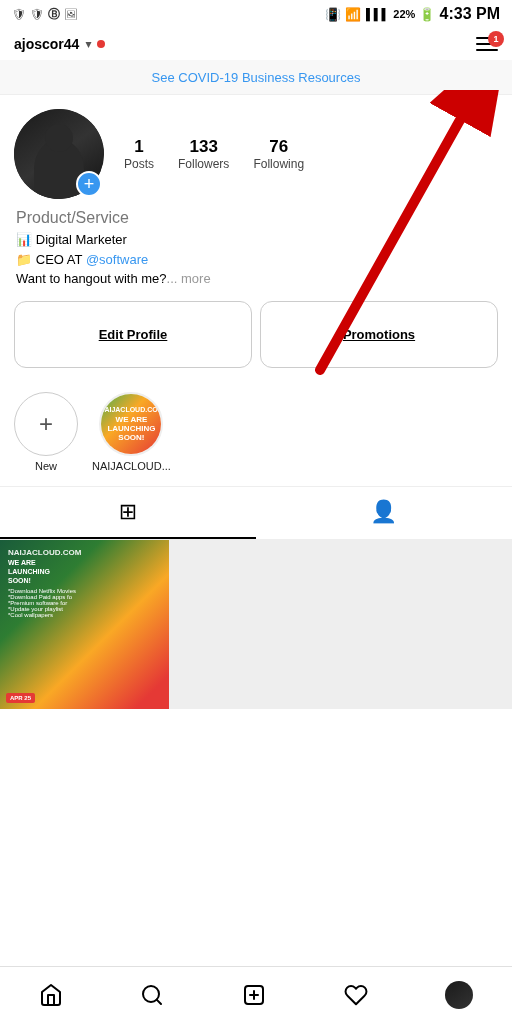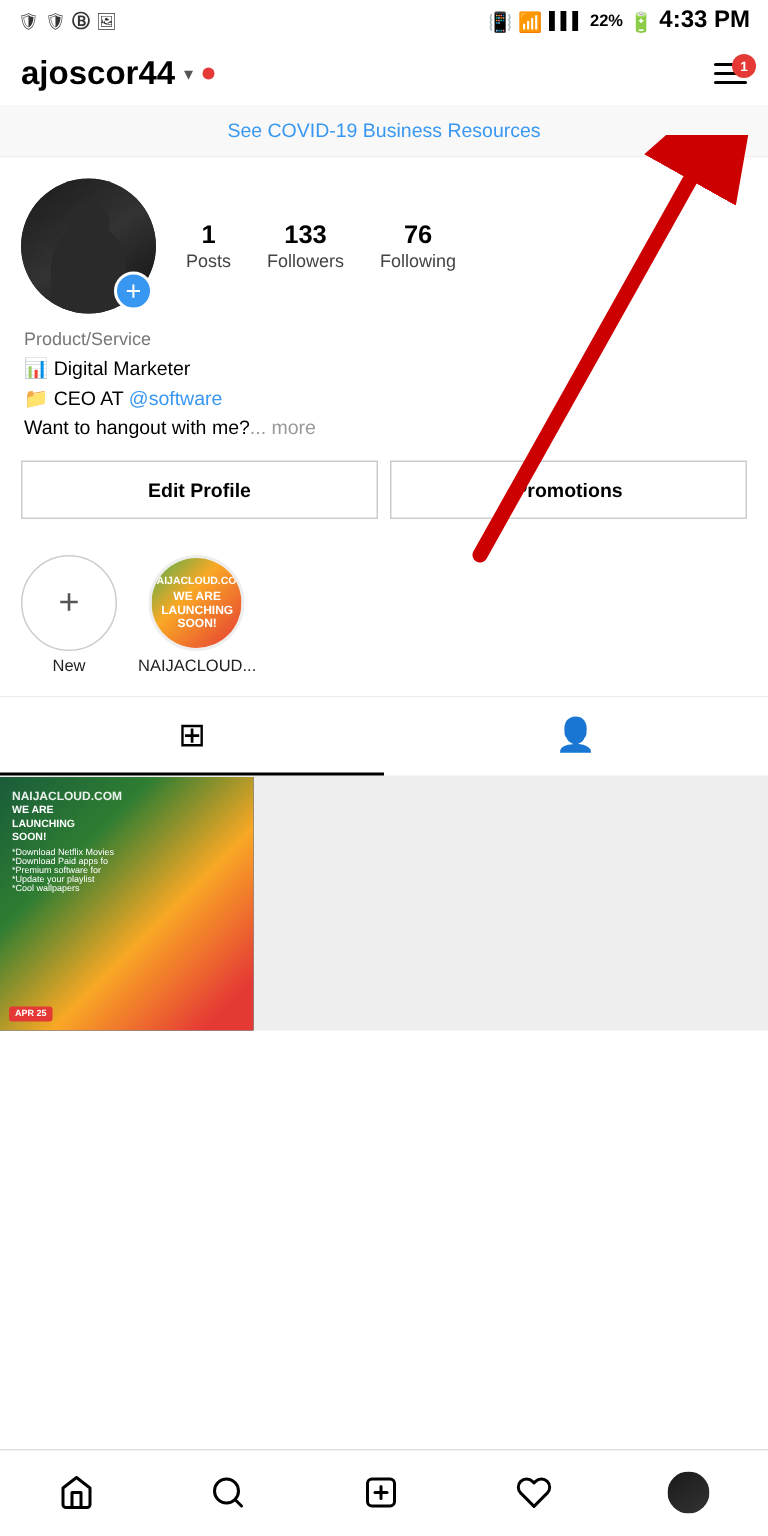--- a/index.html
+++ b/index.html
@@ -46,21 +46,21 @@
       align-items: center;
       padding: 8px 14px;
       background: #fff;
     }
     .username-row {
       display: flex;
       align-items: center;
       gap: 6px;
     }
     .username {
-      font-size: 22px;
+      font-size: 14px;
       font-weight: 700;
       color: #000;
     }
     .username-chevron {
       font-size: 12px;
       color: #555;
     }
     .online-dot {
       width: 8px;
       height: 8px;
@@ -209,21 +209,21 @@
       margin-top: 10px;
       padding: 0 2px;
     }
     .bio-name {
       font-size: 14px;
       font-weight: 700;
       color: #000;
       margin-bottom: 1px;
     }
     .bio-category {
-      font-size: 12px;
+      font-size: 16px;
       color: #777;
       margin-bottom: 3px;
     }
     .bio-line {
       font-size: 13px;
       color: #000;
       line-height: 1.5;
     }
     .bio-link {
       color: #3897f0;
@@ -235,29 +235,30 @@
     }
 
     
     .action-buttons {
       display: flex;
       gap: 8px;
       margin: 12px 0 6px;
     }
     .action-btn {
       flex: 1;
-      padding: 11px 4px;
+      padding: 25px 4px;
       border: 1.5px solid #ccc;
-      border-radius: 0;
+      border-radius: 12px;
       background: #fff;
       font-size: 13px;
       font-weight: 600;
       color: #000;
       cursor: pointer;
       text-align: center;
+      text-decoration: underline;
     }
 
     
     .highlights-row {
       display: flex;
       gap: 14px;
       padding: 10px 14px 14px;
       overflow-x: auto;
       background: #fff;
       border-bottom: 1px solid #eee;

